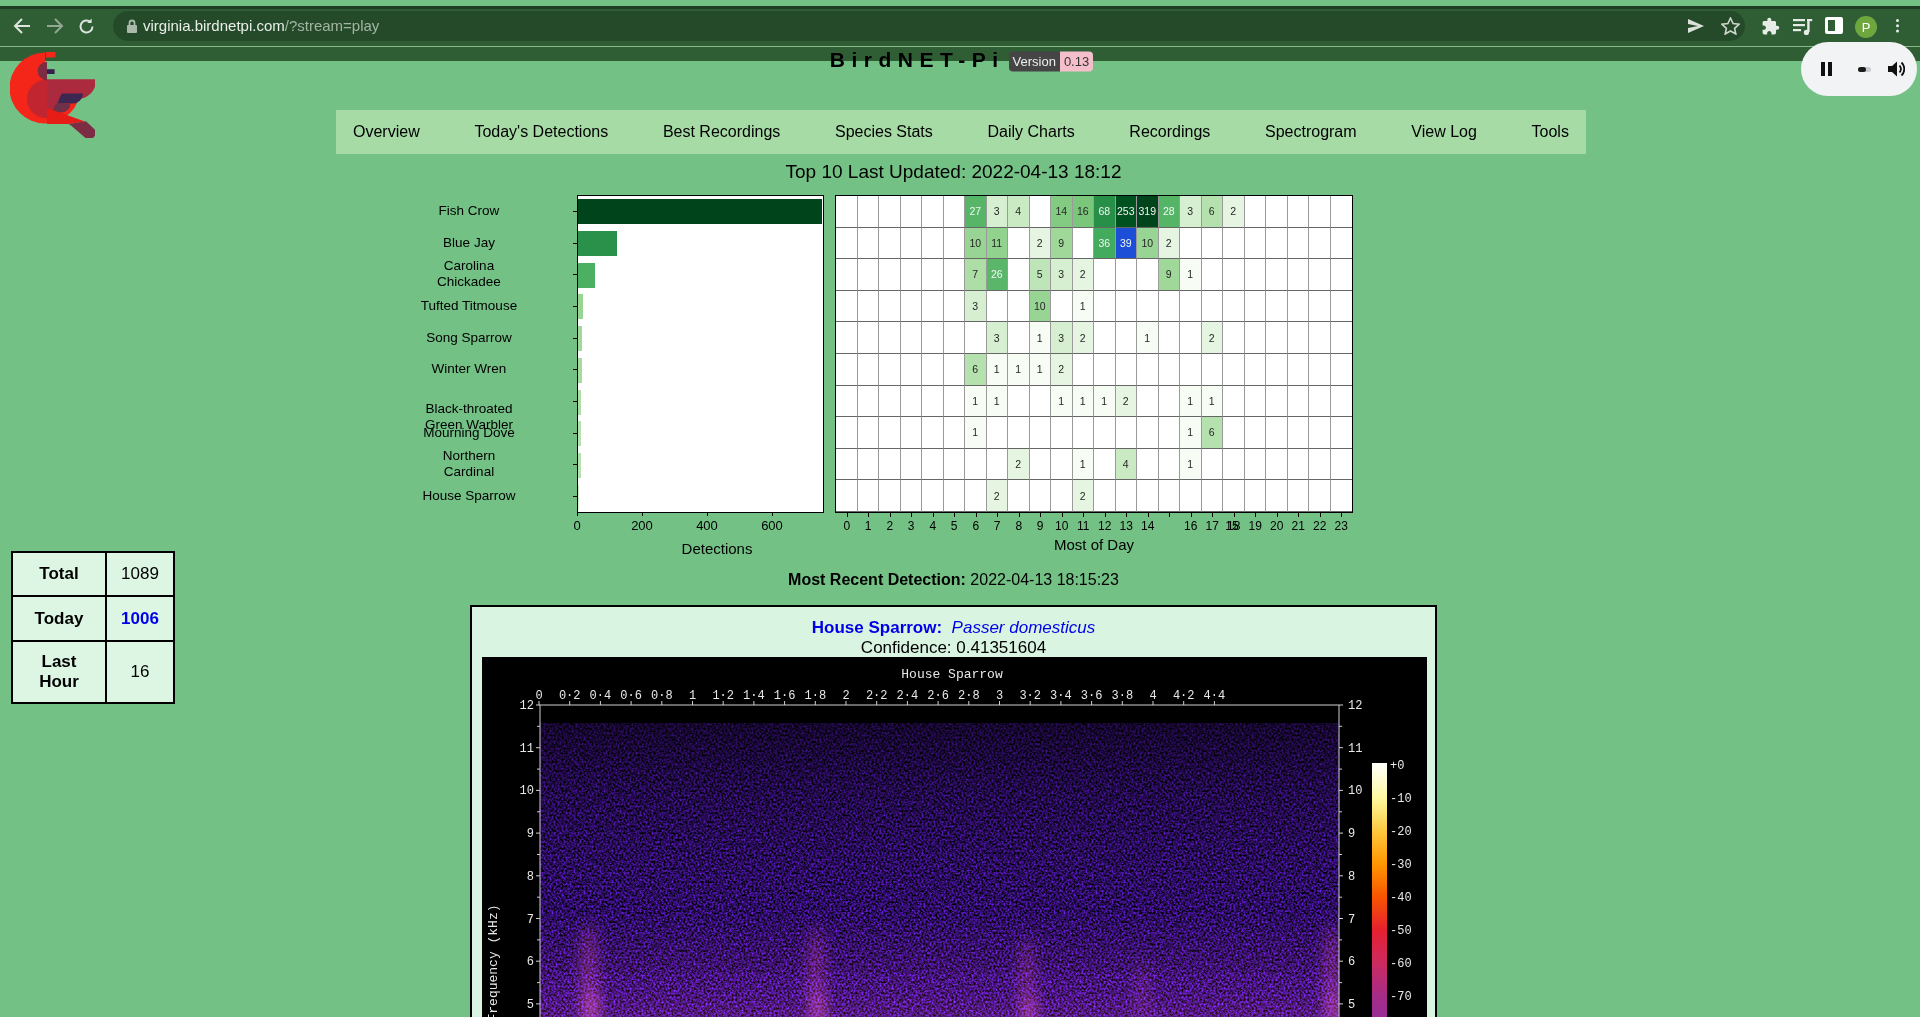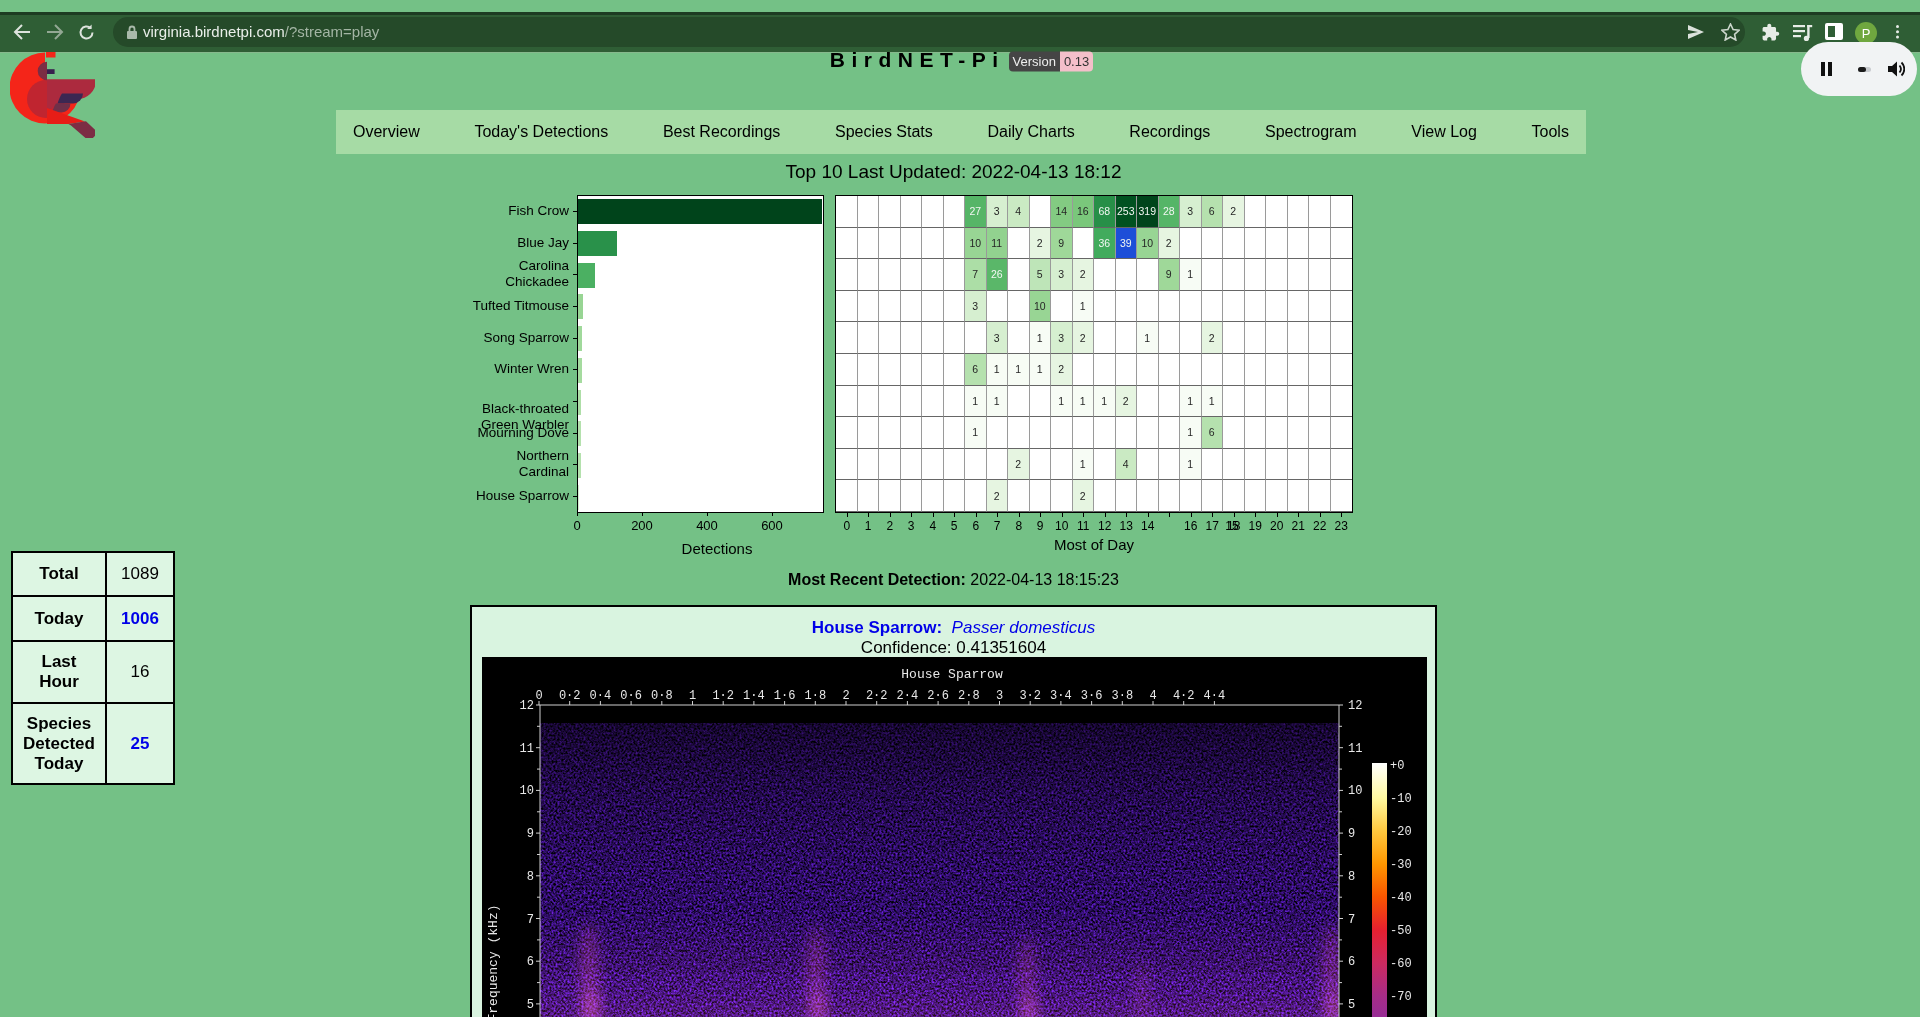--- a/index.html
+++ b/index.html
@@ -3,21 +3,21 @@
 * { margin:0; padding:0; box-sizing:border-box; }
 body { width:1920px; height:1017px; overflow:hidden; position:relative;
   background:#74c186; font-family:"Liberation Sans",sans-serif; color:#000; }
 .nav { position:absolute; left:336px; top:110px; width:1250px; height:44px;
   background:#a6dba5; display:flex; justify-content:space-between; align-items:center;
   padding:0 17px; font-size:16px; }
 .h3top { position:absolute; left:0; top:161px; width:1907px; text-align:center; font-size:19px; }
 .lplot { position:absolute; left:577px; top:195px; width:247px; height:318px;
   background:#fff; border:1px solid #000; }
 .ylab { position:absolute; right:1351px; width:200px; transform:translateY(-50%);
-  text-align:right; font-size:13.5px; line-height:16px; }
+  text-align:center; font-size:13.5px; line-height:16px; }
 .xlab { position:absolute; text-align:center; font-size:13px; }
 .hlab { position:absolute; text-align:center; font-size:12px; }
 .hm { position:absolute; left:835px; top:195px; width:518px; height:318px;
   background:#fff; border:1px solid #000; display:grid;
   grid-template-columns:repeat(24,1fr); grid-template-rows:repeat(10,1fr); }
 .hc { border-right:1px solid #9a9a9a; border-bottom:1px solid #666;
   display:flex; align-items:center; justify-content:center; font-size:10.5px; }
 .hc:nth-child(24n) { border-right:none; }
 .atitle { position:absolute; font-size:15px; text-align:center; }
 .sum { position:absolute; left:11px; top:551px; width:164px; border-collapse:collapse; }
@@ -26,21 +26,21 @@
 .sum td.lb { font-weight:bold; width:94px; padding:0 8px; }
 .sum td.bv { color:#0000e8; font-weight:bold; }
 .mrd { position:absolute; left:0; top:571px; width:1907px; text-align:center; font-size:16px; }
 .dbox { position:absolute; left:470px; top:605px; width:967px; height:460px;
   background:#d9f4e0; border:2px solid #000; text-align:center; }
 .dbox .l1 { margin-top:11px; font-size:17px; color:#0000e8; }
 .dbox .l2 { font-size:17px; }
 .smono { font-family:"Liberation Mono",monospace; font-size:12px; fill:#e8e8e8; }
 </style></head>
 <body>
-<div style="position:absolute;left:0;top:12px;width:1920px;height:41px;background:#2f5e35">
+<div style="position:absolute;left:0;top:6px;width:1920px;height:55px;background:#2f5e35">
 <div style="position:absolute;left:0;top:0;width:1920px;height:3px;background:#1d3c22"></div>
 <div style="position:absolute;left:0;top:40px;width:1920px;height:1px;background:#87b98d"></div>
 <svg width="18" height="16" style="position:absolute;left:13px;top:12px" viewBox="0 0 18 16">
   <path d="M 9,1 L 2,8 L 9,15 M 2,8 H 17" stroke="#dde3dd" stroke-width="2" fill="none"></path>
 </svg>
 <svg width="18" height="16" style="position:absolute;left:46px;top:12px" viewBox="0 0 18 16">
   <path d="M 9,1 L 16,8 L 9,15 M 1,8 H 16" stroke="#93a894" stroke-width="2" fill="none"></path>
 </svg>
 <svg width="17" height="17" style="position:absolute;left:78px;top:12px" viewBox="0 0 17 17">
   <path d="M 14.5,8.5 A 6,6 0 1 1 12.7,4.2" stroke="#dde3dd" stroke-width="2" fill="none"></path>
@@ -456,24 +456,20 @@
         <td class="lb">Total</td>
         <td>1089</td>
       </tr>
 <tr style="height:45px">
         <td class="lb">Today</td>
         <td class="bv">1006</td>
       </tr>
 <tr style="height:62px">
         <td class="lb">Last Hour</td>
         <td>16</td>
-      </tr>
-<tr style="height:81px">
-        <td class="lb">Species Detected Today</td>
-        <td class="bv">25</td>
       </tr>
 </tbody>
   </table>
 <div class="mrd"><b>Most Recent Detection:</b> 2022-04-13 18:15:23</div>
 <div class="dbox">
   <div class="l1"><b>House Sparrow:</b>&nbsp; <i>Passer domesticus</i></div>
   <div class="l2">Confidence: 0.41351604</div>
 </div>
 <svg width="945" height="361" style="position:absolute;left:482px;top:657px" xmlns="http://www.w3.org/2000/svg">
 <defs>

